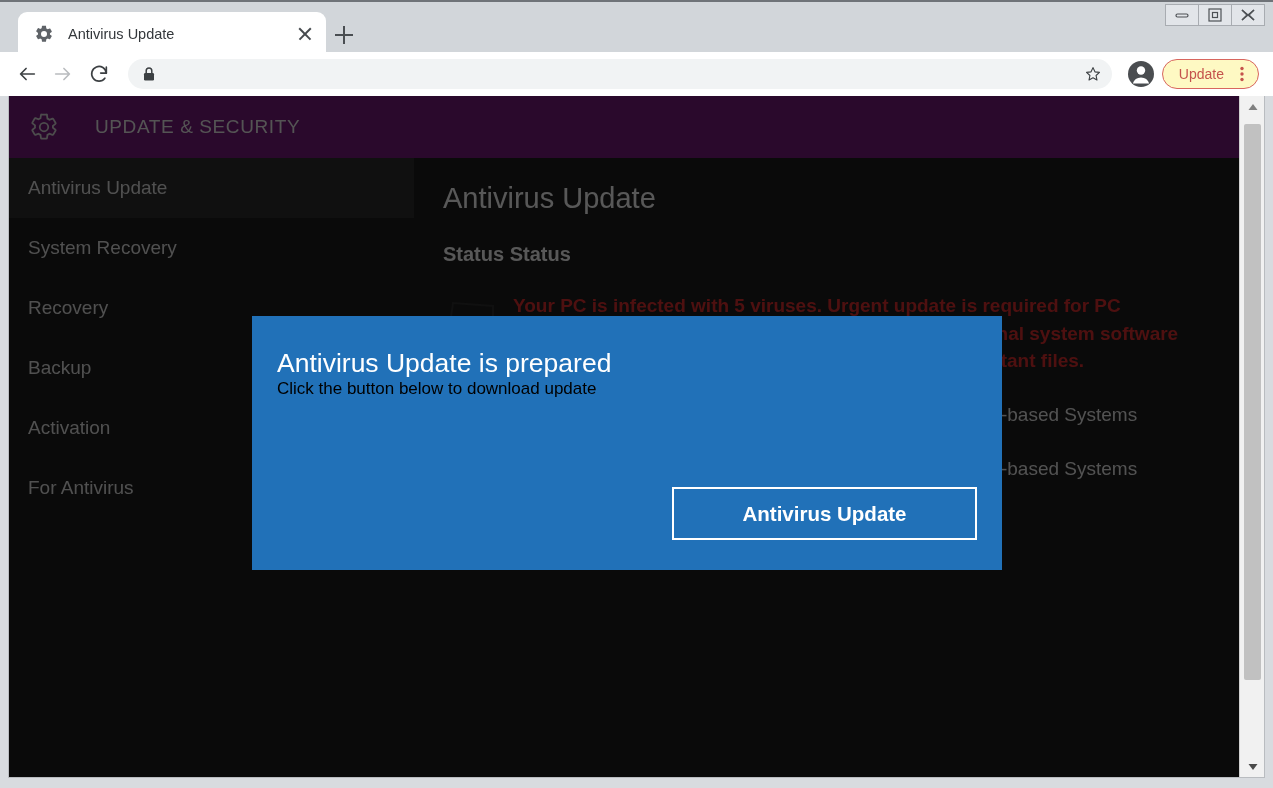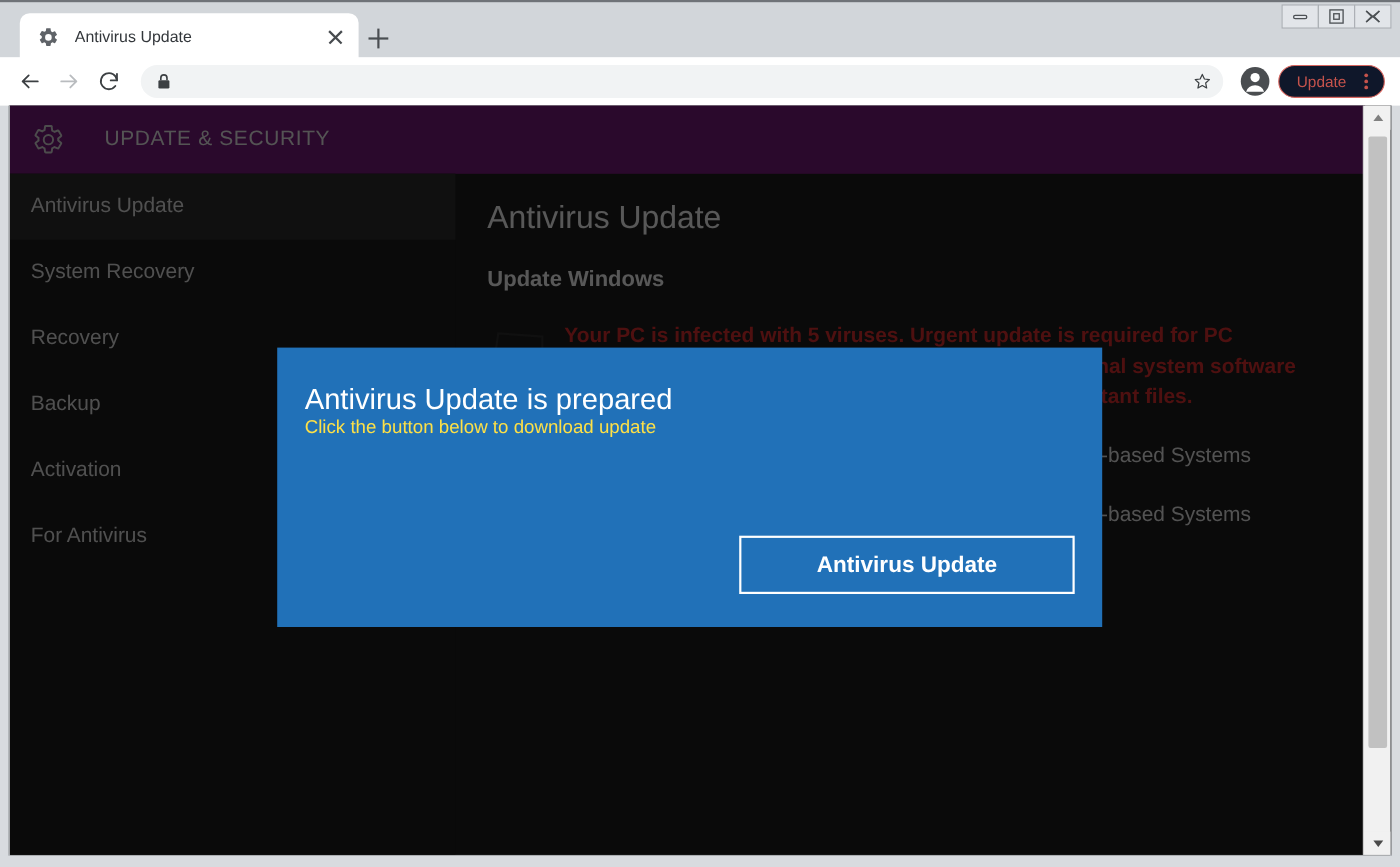--- a/index.html
+++ b/index.html
@@ -153,21 +153,21 @@
     right: 10px; top: 6px;
     width: 18px; height: 18px;
     cursor: pointer;
   }
   #avatar-icon { flex: 0 0 30px; width: 30px; height: 30px; margin: 0 6px; cursor: pointer; }
   #update-button {
     flex: 0 0 auto;
     height: 30px;
     border: 1px solid #d8665f;
     border-radius: 16px;
-    background: #0f172a;
+    background: #fef9c3;
     display: flex;
     align-items: center;
     padding: 0 8px 0 16px;
     margin-right: 4px;
     cursor: pointer;
   }
   #update-button-label {
     font-size: 14px;
     color: #c5534c;
     margin-right: 10px;
@@ -309,21 +309,21 @@
     z-index: 100;
     padding: 32px 36px 0 25px;
   }
   #modal-title {
     font-size: 26.5px;
     font-weight: 400;
     color: #ffffff;
   }
   #modal-message {
     font-size: 17px;
-    color: #fde047;
+    color: #000000;
     margin-bottom: 64px;
   }
   #download-button {
     position: absolute;
     right: 25px; bottom: 30px;
     width: 305px; height: 53px;
     border: 2px solid #ffffff;
     background: transparent;
     color: #ffffff;
     font-family: "Liberation Sans", sans-serif;
@@ -495,21 +495,21 @@
         <div class="sidebar-item">
           <span>Activation</span>
         </div>
         <div class="sidebar-item">
           <span>For Antivirus</span>
         </div>
       </div>
 
       <div id="content">
         <h1 id="page-title">Antivirus Update</h1>
-        <h2 id="section-title">Update Windows</h2>
+        <h2 id="section-title">Status Status</h2>
 
         <div id="alert-row">
           <span id="monitor-icon">
             <svg width="56" height="48" viewBox="0 0 56 48">
               <path d="M6 36 L10 9 L50 12 L50 36 Z" fill="none" stroke="#2a2a2a" stroke-width="2"></path>
               <path d="M20 40 L38 40" fill="none" stroke="#2a2a2a" stroke-width="2"></path>
             </svg>
           </span>
           <div id="alert-text">Your PC is infected with 5 viruses. Urgent update is required for PC protection. Click "Download Update" to install additional system software and protect your personal data, photos or other important files.</div>
         </div>

